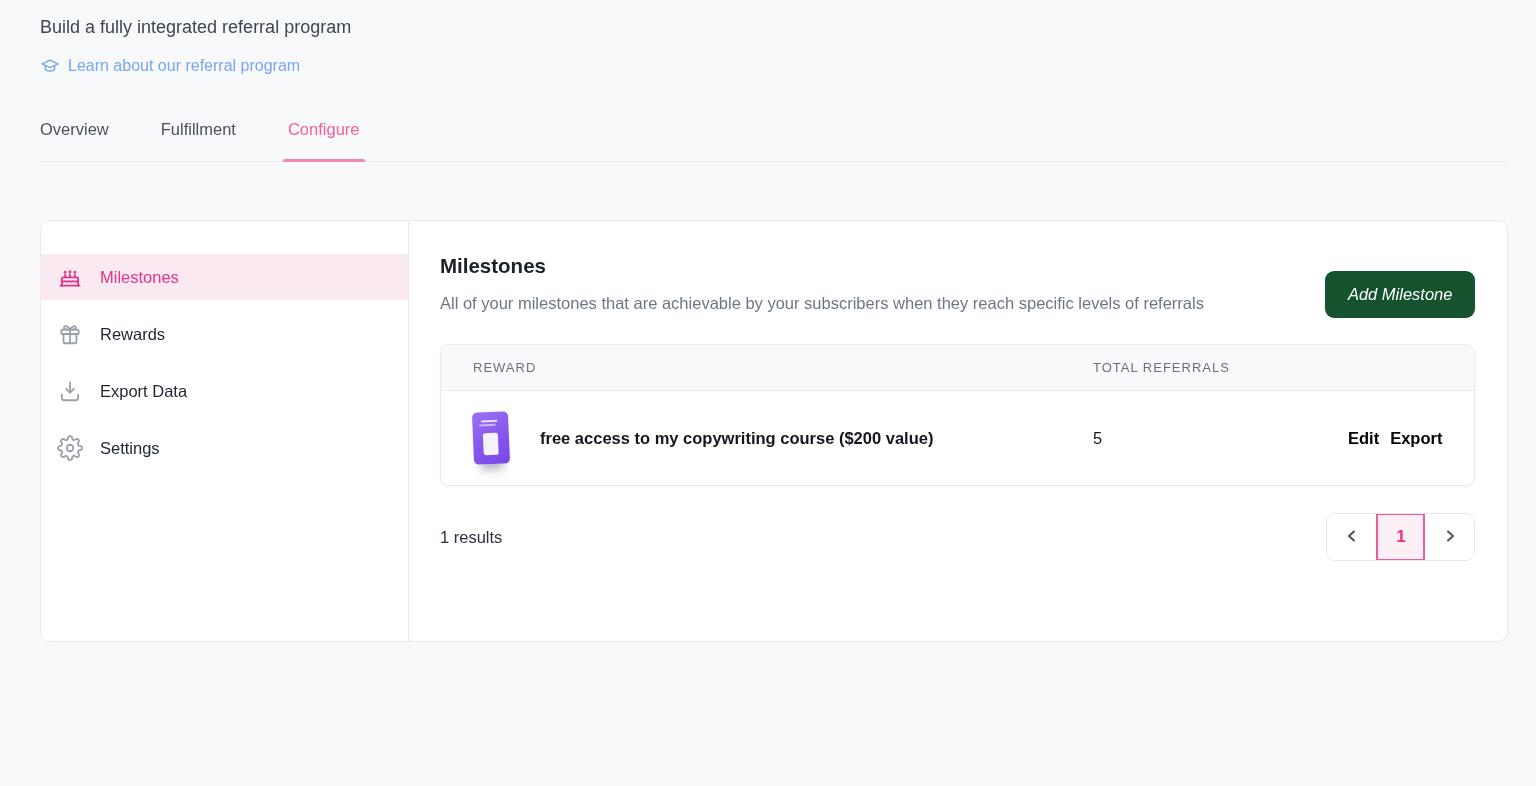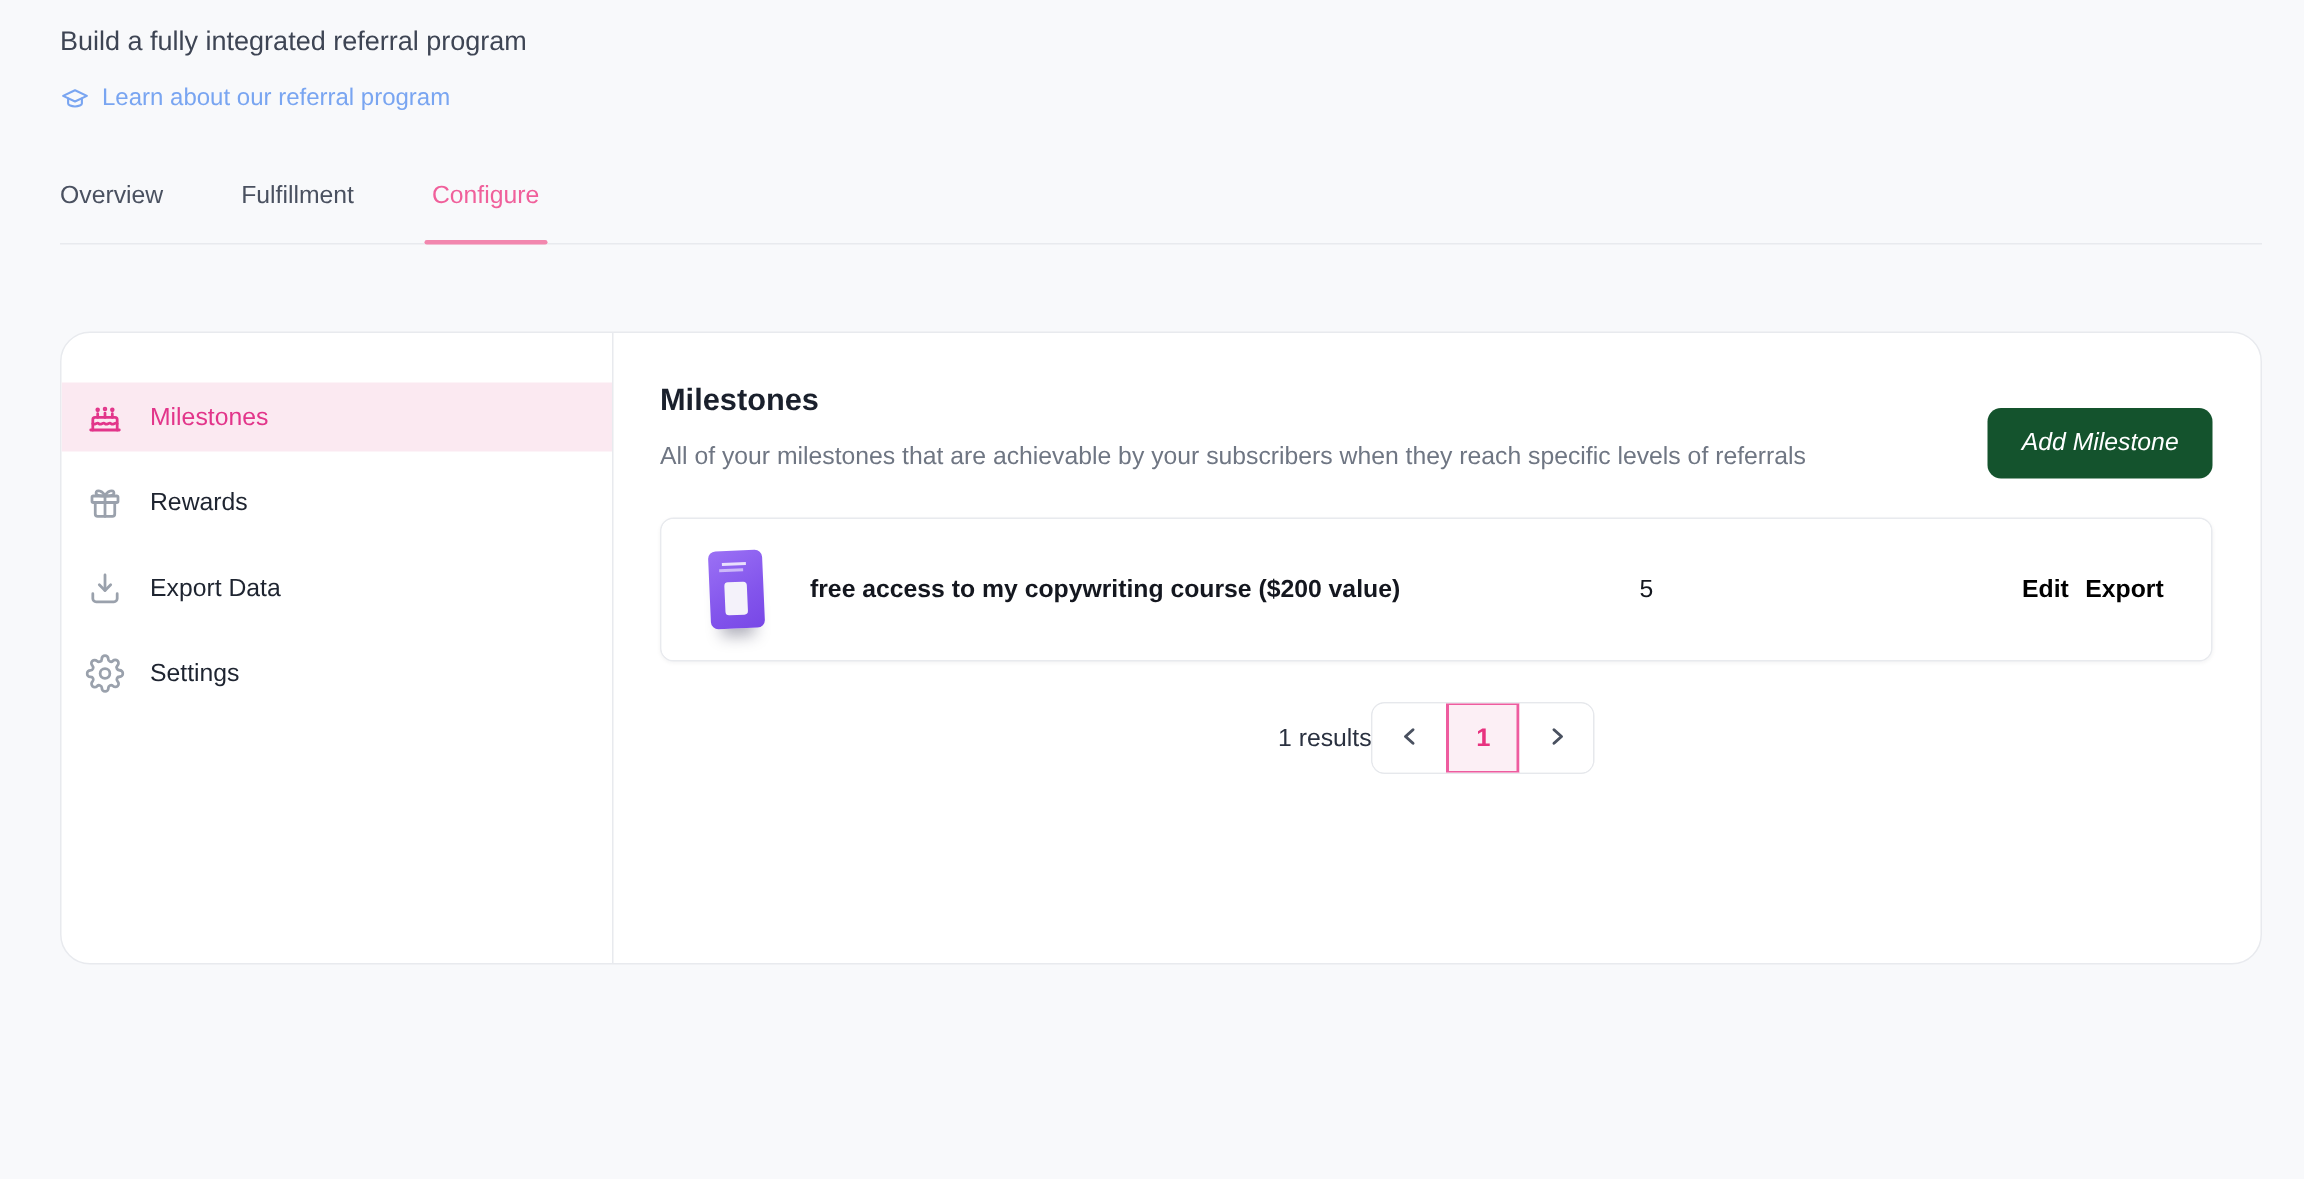--- a/index.html
+++ b/index.html
@@ -62,21 +62,21 @@
     background: #F287AE;
     border-radius: 2px;
   }
 
   
   .panel {
     margin-top: 58px;
     height: 422px;
     background: #fff;
     border: 1px solid #E8EAEE;
-    border-radius: 20px;
+    border-radius: 10px;
     display: flex;
     overflow: hidden;
   }
 
   
   .sidebar {
     width: 368px;
     flex-shrink: 0;
     border-right: 1px solid #E8EAEE;
     padding-top: 33px;
@@ -189,21 +189,21 @@
     font-weight: 600;
     color: #000000;
     text-decoration: none;
     cursor: pointer;
   }
 
   
   .list-footer {
     margin-top: 27px;
     display: flex;
-    justify-content: center;
+    justify-content: space-between;
     align-items: center;
   }
   .results-text { font-size: 16.5px; font-weight: 500; color: #2A3140; }
   .pager {
     display: flex;
     align-items: stretch;
     height: 48px;
     border: 1px solid #E6E8EC;
     border-radius: 9px;
     background: #fff;
@@ -314,20 +314,25 @@
     <div class="main">
       <div class="main-header">
         <div>
           <h2 class="section-title">Milestones</h2>
           <div class="section-desc">All of your milestones that are achievable by your subscribers when they reach specific levels of referrals</div>
         </div>
         <button class="add-btn">Add Milestone</button>
       </div>
 
       <div class="table">
+        <div class="t-head">
+          <div class="t-col">REWARD</div>
+          <div class="t-col">TOTAL REFERRALS</div>
+          <div class="t-col"></div>
+        </div>
         <div class="t-row">
           <div class="reward-cell">
             <div class="thumb"></div>
             <div class="reward-name">free access to my copywriting course ($200 value)</div>
           </div>
           <div class="referrals-val">5</div>
           <div class="actions">
             <a class="action-link">Edit</a>
             <a class="action-link">Export</a>
           </div>

